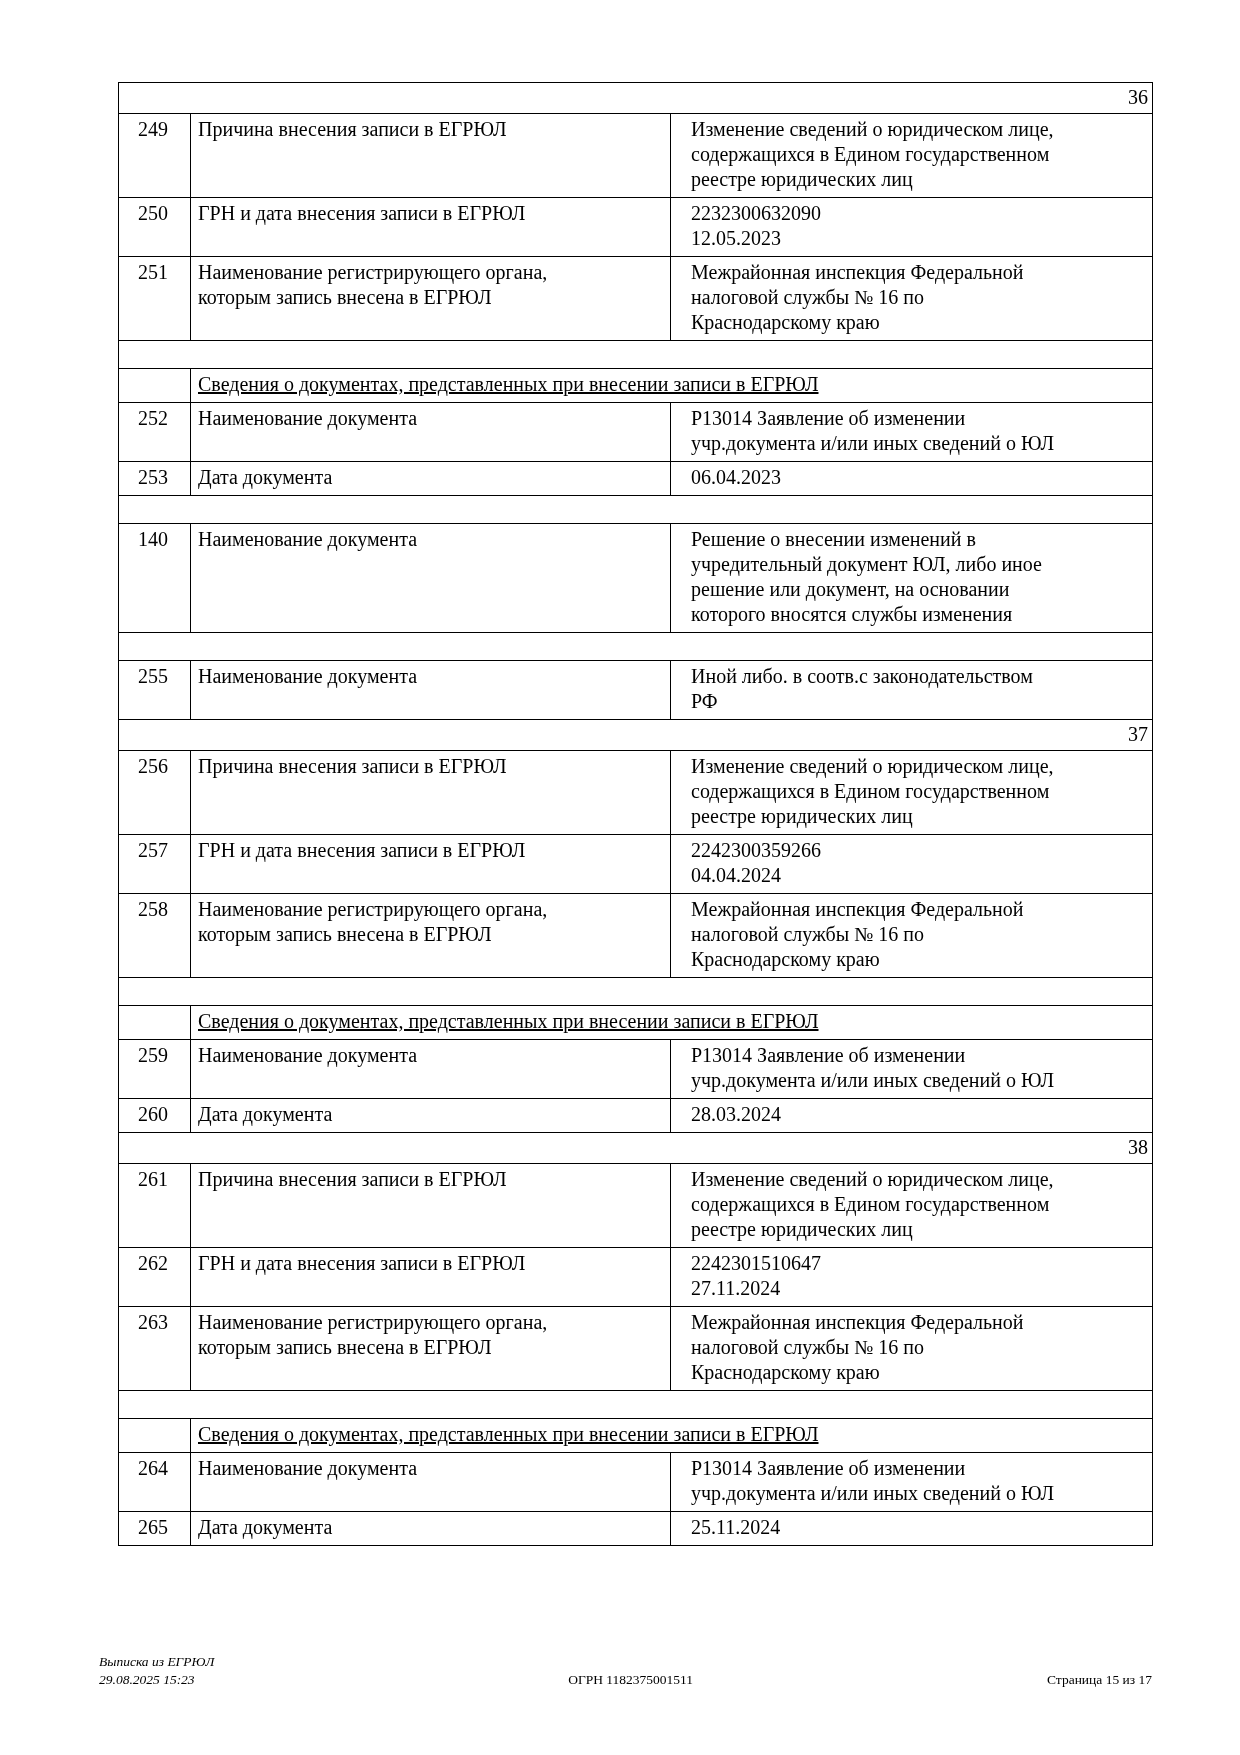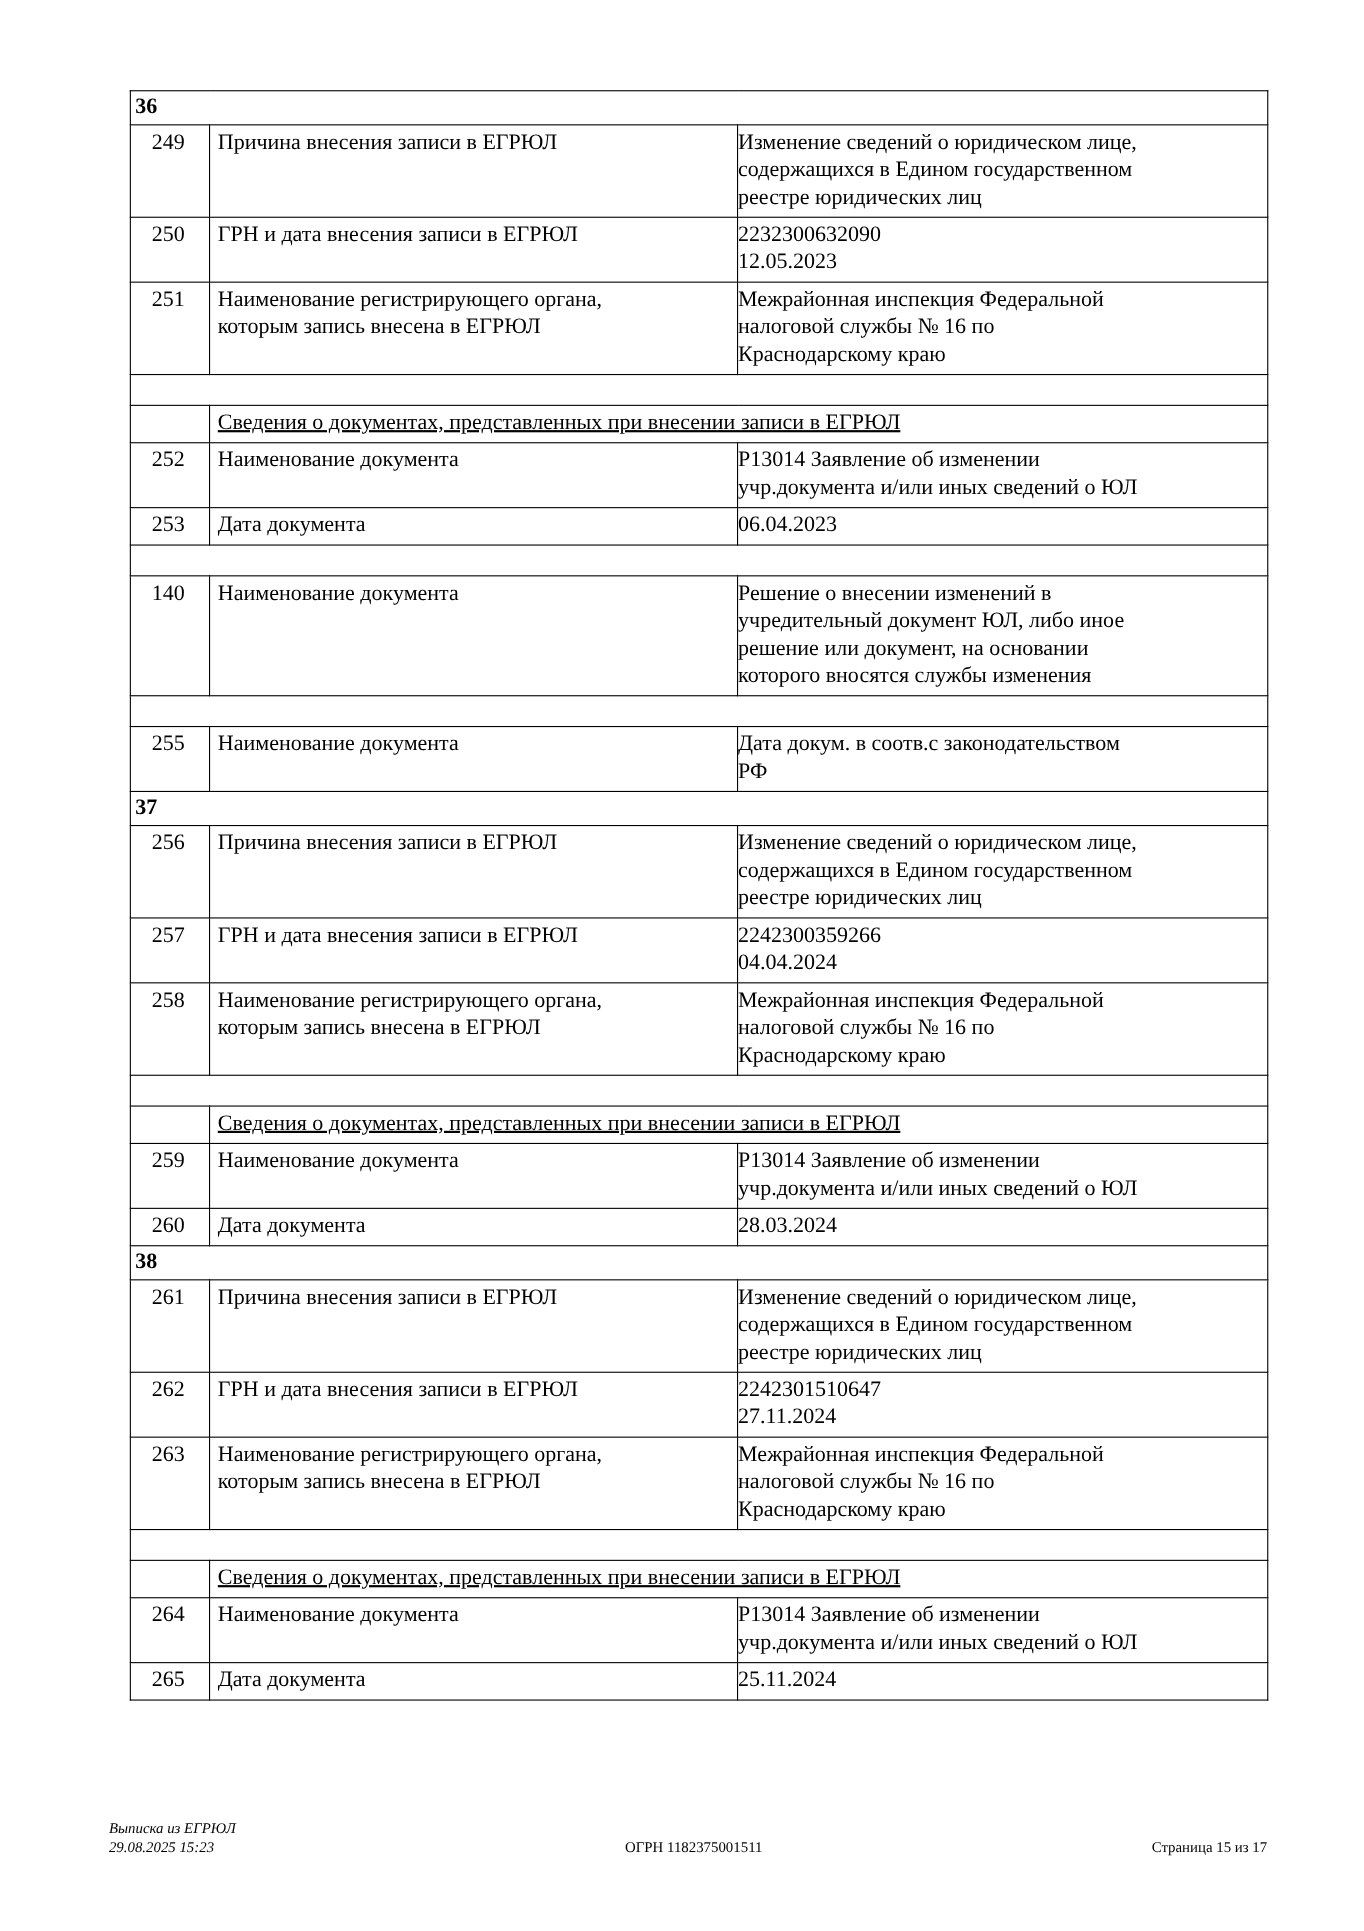--- a/index.html
+++ b/index.html
@@ -33,35 +33,35 @@
     line-height: 25px;
     padding: 3px 10px 5px 7px;
     white-space: pre-line;
     overflow: hidden;
   }
   td.cell-num {
     text-align: center;
     padding: 3px 2px 5px 2px;
   }
   tr.row-section td {
-    text-align: left;
-    font-weight: bold;
+    text-align: right;
+    font-weight: normal;
     padding: 2px 4px 3px 4px;
     white-space: normal;
   }
   tr.row-empty td {
     height: 27px;
     padding: 0;
   }
   tr.row-subheader td.cell-sub {
     white-space: normal;
     text-decoration: underline;
   }
   tr.row-data td.cell-value {
-    padding-left: 0;
+    padding-left: 20px;
   }
   .footer {
     position: absolute;
     left: 99px;
     top: 1653px;
     width: 1053px;
     display: flex;
     justify-content: space-between;
     align-items: flex-end;
     font-size: 13.5px;
@@ -133,21 +133,21 @@
 учредительный документ ЮЛ, либо иное
 решение или документ, на основании
 которого вносятся службы изменения</td>
       </tr>
       <tr class="row-empty">
         <td colspan="3"></td>
       </tr>
       <tr class="row-data">
         <td class="cell-num">255</td>
         <td class="cell-label">Наименование документа</td>
-        <td class="cell-value">Дата докум. в соотв.с законодательством
+        <td class="cell-value">Иной либо. в соотв.с законодательством
 РФ</td>
       </tr>
       <tr class="row-section">
         <td colspan="3">37</td>
       </tr>
       <tr class="row-data">
         <td class="cell-num">256</td>
         <td class="cell-label">Причина внесения записи в ЕГРЮЛ</td>
         <td class="cell-value">Изменение сведений о юридическом лице,
 содержащихся в Едином государственном

